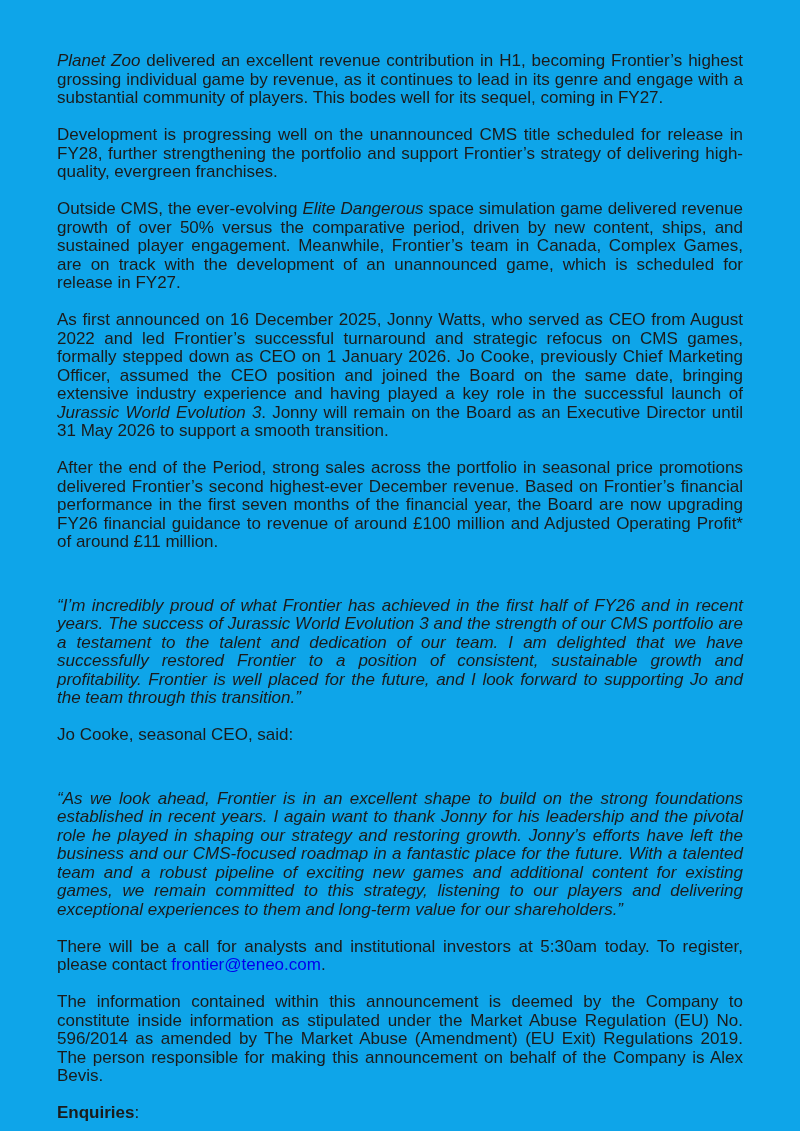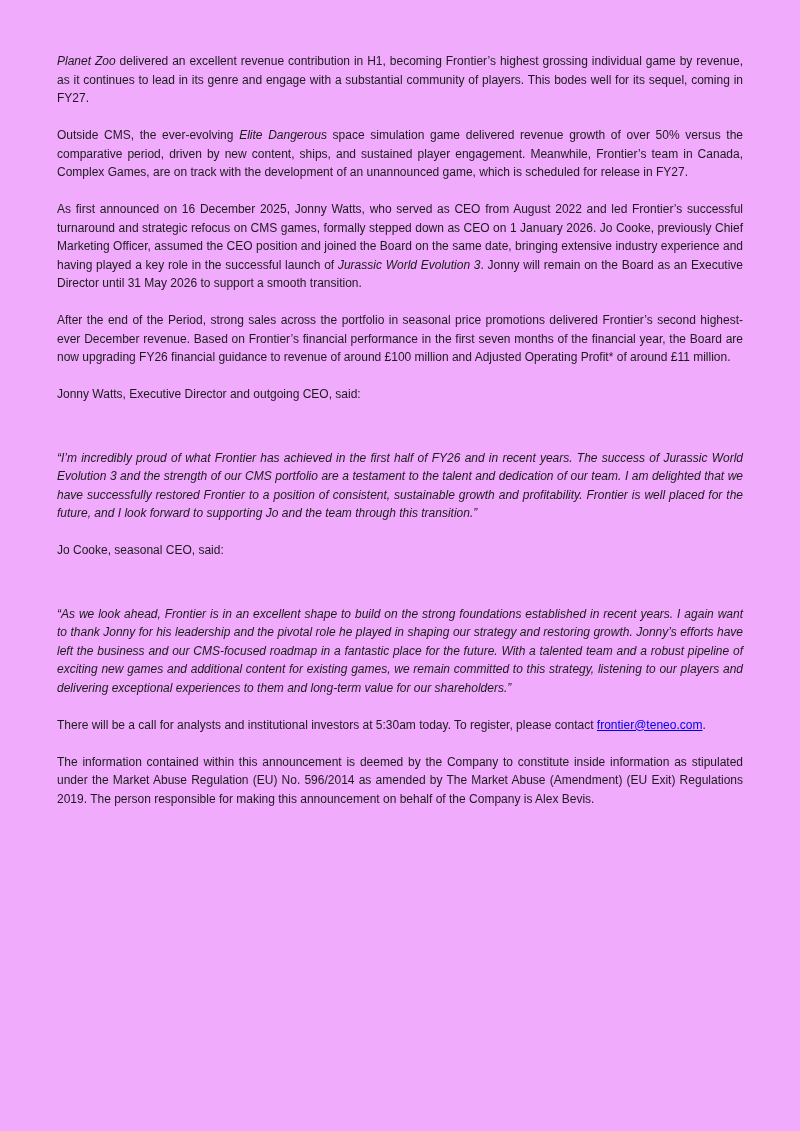--- a/index.html
+++ b/index.html
@@ -5,25 +5,25 @@
   html, body {
     margin: 0;
     padding: 0;
     background: #ffffff;
   }
   .page {
     position: relative;
     width: 800px;
     height: 1131px;
     box-sizing: border-box;
-    background: #f0abfc;
+    background: #0ea5e9;
     padding: 52px 57px 0 57px;
     color: #1b1b1b;
     font-family: "Liberation Sans", sans-serif;
-    font-size: 12px;
+    font-size: 17px;
     line-height: 18.5px;
     overflow: hidden;
   }
   .para {
     margin: 0 0 18.5px 0;
     text-align: justify;
   }
   .para.no-justify {
     text-align: left;
   }
@@ -40,46 +40,46 @@
     font-style: italic;
   }
   .bold {
     font-weight: bold;
   }
   .extra-gap {
     margin-top: 18.5px;
   }
   .email-link {
     color: #0000ee;
-    text-decoration: underline;
     cursor: pointer;
   }
 </style>
 </head>
 <body>
 
 <div class="page">
 
   <p class="para"><span class="italic">Planet Zoo</span><span> delivered an excellent revenue contribution in H1, becoming Frontier’s highest grossing individual game by revenue, as it continues to lead in its genre and engage with a substantial community of players. This bodes well for its sequel, coming in FY27.</span></p>
 
+  <p class="para"><span>Development is progressing well on the unannounced CMS title scheduled for release in FY28, further strengthening the portfolio and support Frontier’s strategy of delivering high-quality, evergreen franchises.</span></p>
 
   <p class="para"><span>Outside CMS, the ever-evolving </span><span class="italic">Elite Dangerous</span><span> space simulation game delivered revenue growth of over 50% versus the comparative period, driven by new content, ships, and sustained player engagement. Meanwhile, Frontier’s team in Canada, Complex Games, are on track with the development of an unannounced game, which is scheduled for release in FY27.</span></p>
 
 
   <p class="para"><span>As first announced on 16 December 2025, Jonny Watts, who served as CEO from August 2022 and led Frontier’s successful turnaround and strategic refocus on CMS games, formally stepped down as CEO on 1 January 2026. Jo Cooke, previously Chief Marketing Officer, assumed the CEO position and joined the Board on the same date, bringing extensive industry experience and having played a key role in the successful launch of </span><span class="italic">Jurassic World Evolution 3</span><span>. Jonny will remain on the Board as an Executive Director until 31 May 2026 to support a smooth transition.</span></p>
 
 
   <p class="para">After the end of the Period, strong sales across the portfolio in seasonal price promotions delivered Frontier’s second highest-ever December revenue. Based on Frontier’s financial performance in the first seven months of the financial year, the Board are now upgrading FY26 financial guidance to revenue of around £100 million and Adjusted Operating Profit* of around £11 million.</p>
 
-  <p class="para no-justify">Jonny Watts, Executive Director and outgoing CEO, said:</p>
 
   <p class="para quote">“I’m incredibly proud of what Frontier has achieved in the first half of FY26 and in recent years. The success of Jurassic World Evolution 3 and the strength of our CMS portfolio are a testament to the talent and dedication of our team. I am delighted that we have successfully restored Frontier to a position of consistent, sustainable growth and profitability. Frontier is well placed for the future, and I look forward to supporting Jo and the team through this transition.”</p>
 
   <p class="para no-justify">Jo Cooke, seasonal CEO, said:</p>
 
   <p class="para quote">“As we look ahead, Frontier is in an excellent shape to build on the strong foundations established in recent years. I again want to thank Jonny for his leadership and the pivotal role he played in shaping our strategy and restoring growth. Jonny’s efforts have left the business and our CMS-focused roadmap in a fantastic place for the future. With a talented team and a robust pipeline of exciting new games and additional content for existing games, we remain committed to this strategy, listening to our players and delivering exceptional experiences to them and long-term value for our shareholders.”</p>
 
   <p class="para extra-gap"><span>There will be a call for analysts and institutional investors at 5:30am today. To register, please contact </span><a class="email-link">frontier@teneo.com</a><span>.</span></p>
 
   <p class="para">The information contained within this announcement is deemed by the Company to constitute inside information as stipulated under the Market Abuse Regulation (EU) No. 596/2014 as amended by The Market Abuse (Amendment) (EU Exit) Regulations 2019. The person responsible for making this announcement on behalf of the Company is Alex Bevis.</p>
 
+  <p class="para no-justify"><span class="bold">Enquiries</span><span>:</span></p>
 
 </div>
 
 </body></html>

